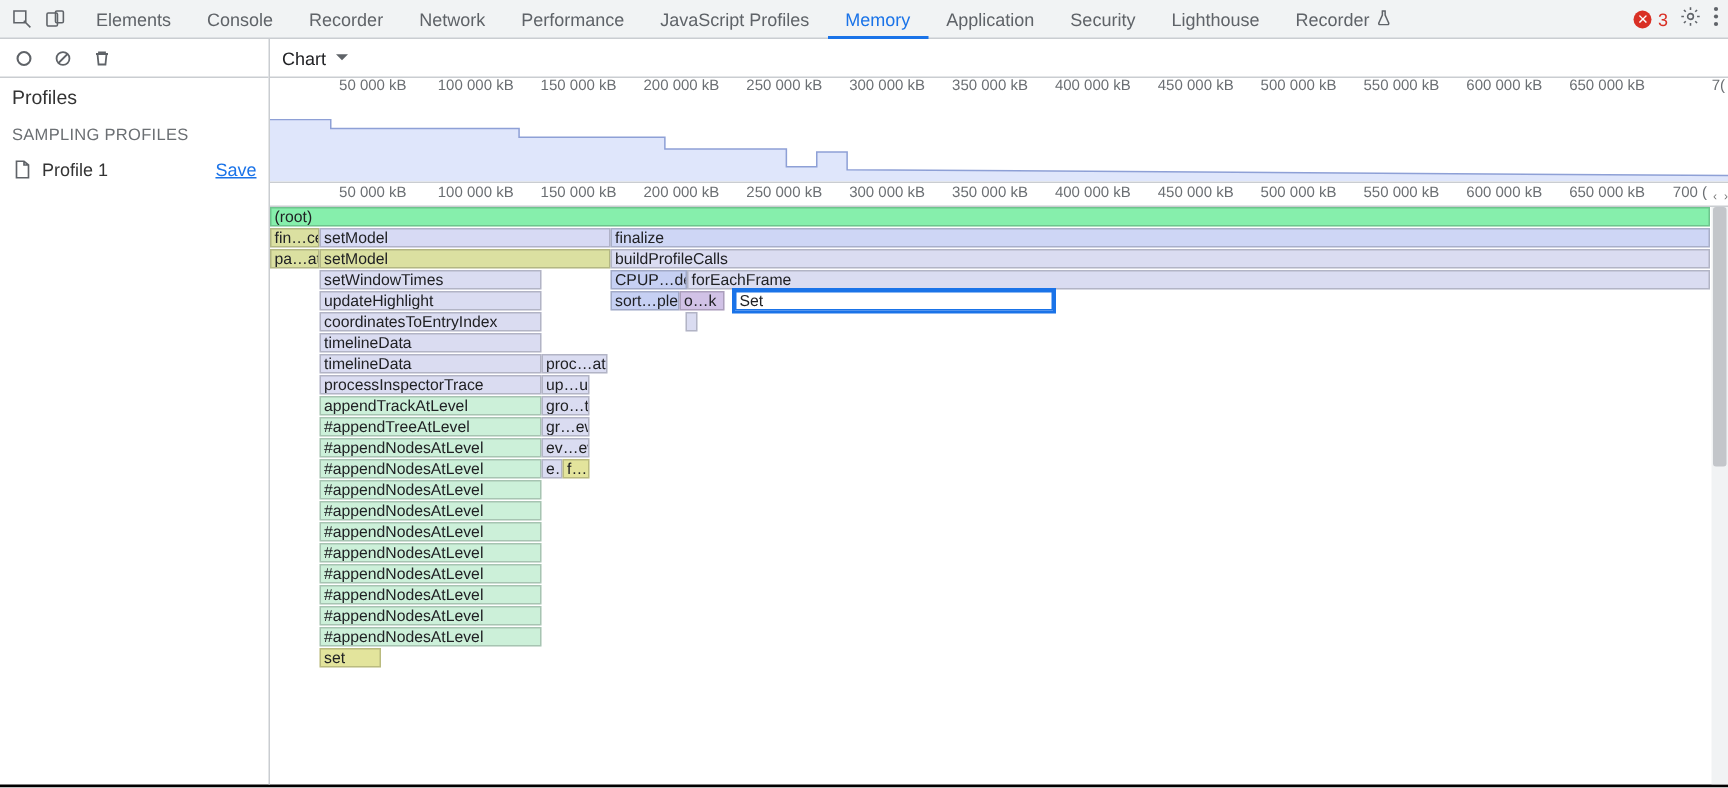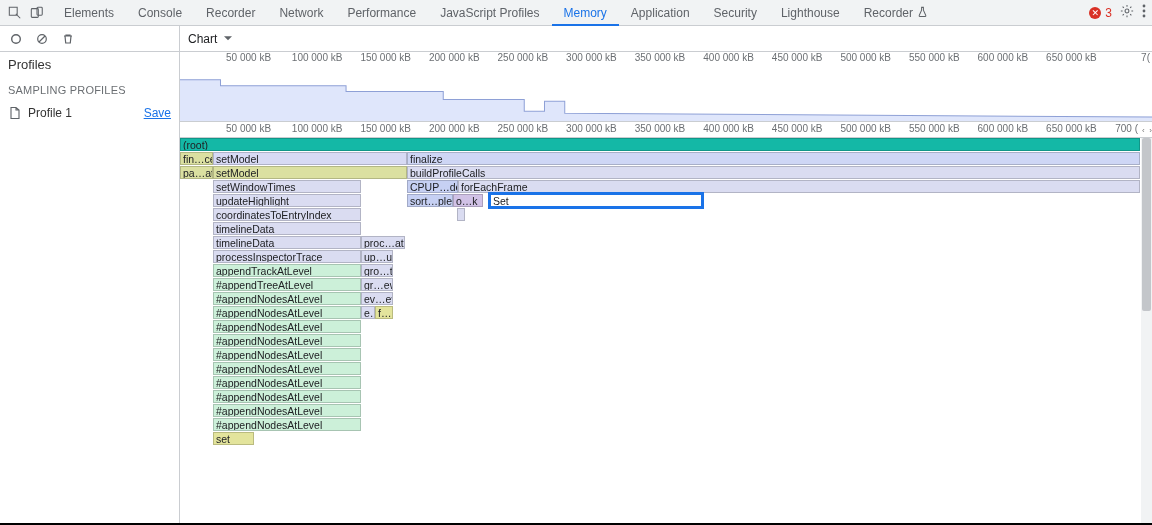--- a/index.html
+++ b/index.html
@@ -129,21 +129,21 @@
   .vscrollbar {
     position:absolute; top:0; right:0; bottom:0; width:11px; background:#f1f3f4;
   }
   .vthumb {
     position:absolute; left:1px; right:1px; top:0; height:45%; background:#c3c6ca; border-radius:2px;
   }
 
   .footer-border { height:2px; background:#000; }
 
   
-  .c-green  { background:#14b8a6; }
+  .c-green  { background:#86efac; }
   .c-tan    { background:#eadbb3; }
   .c-olive  { background:#dbe0a1; }
   .c-blue   { background:#ced6f5; }
   .c-blue2  { background:#c6d0f3; }
   .c-bluep  { background:#d7daf4; }
   .c-lav    { background:#dadcf1; }
   .c-pale   { background:#ccf0d9; }
   .c-pur    { background:#d1c2e6; }
   .c-ylo    { background:#e3e49c; }
   .c-white  { background:#ffffff; border-color:#1a73e8; }

